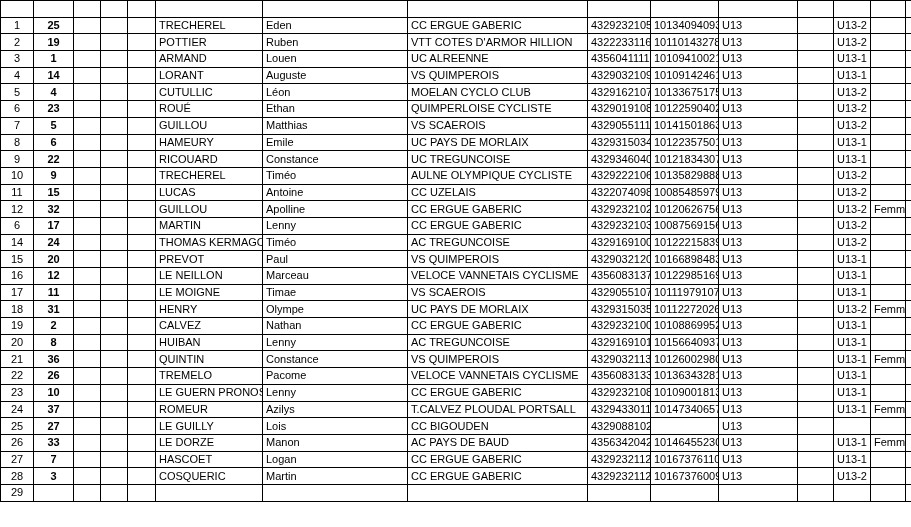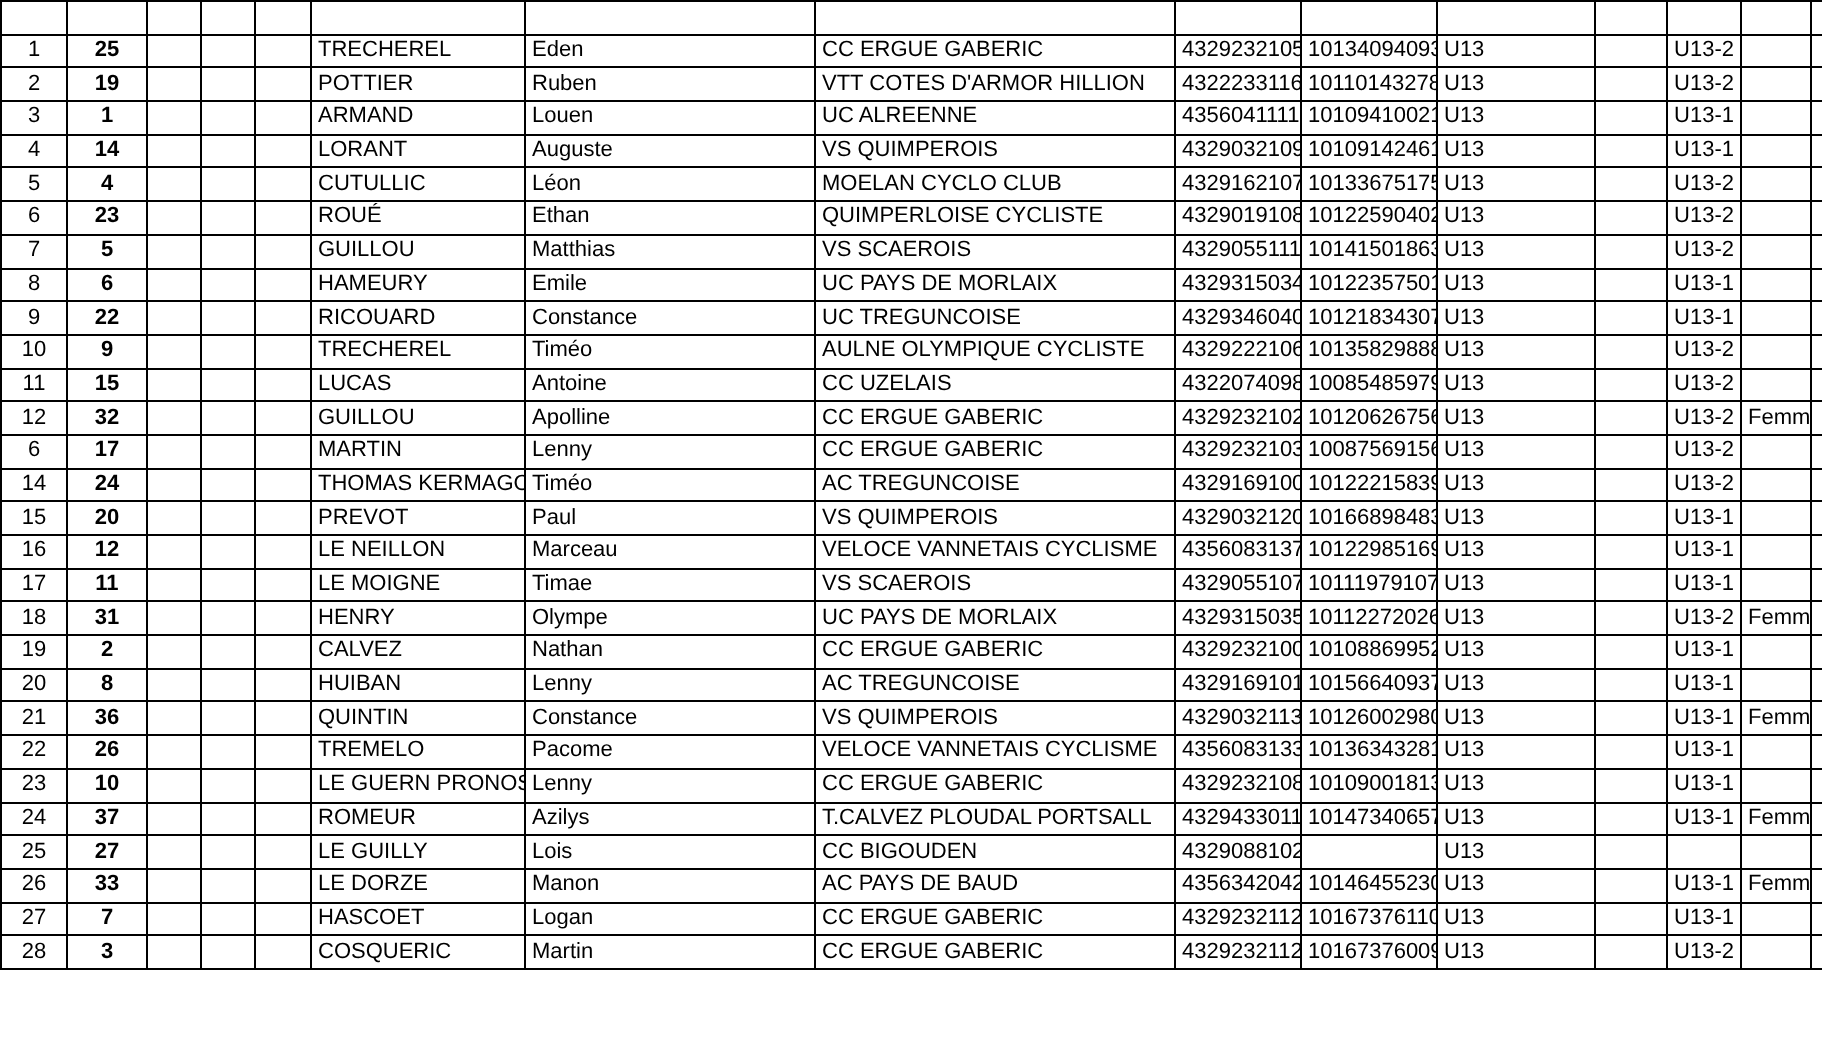--- a/index.html
+++ b/index.html
@@ -535,14 +535,31 @@
         <td>Martin</td>
         <td>CC ERGUE GABERIC</td>
         <td class="r">43292321121</td>
         <td class="c">10167376009</td>
         <td>U13</td>
         <td></td>
         <td class="c">U13-2</td>
         <td></td>
         <td class="blue"></td>
       </tr>
+      <tr class="lastrow">
+        <td class="yellow num">29</td>
+        <td class="yellow"></td>
+        <td class="yellow"></td>
+        <td class="yellow"></td>
+        <td class="yellow"></td>
+        <td></td>
+        <td></td>
+        <td></td>
+        <td class="r"></td>
+        <td class="c"></td>
+        <td></td>
+        <td></td>
+        <td class="c"></td>
+        <td></td>
+        <td class="blue"></td>
+      </tr>
     </tbody>
 </table>
 
 </body></html>

